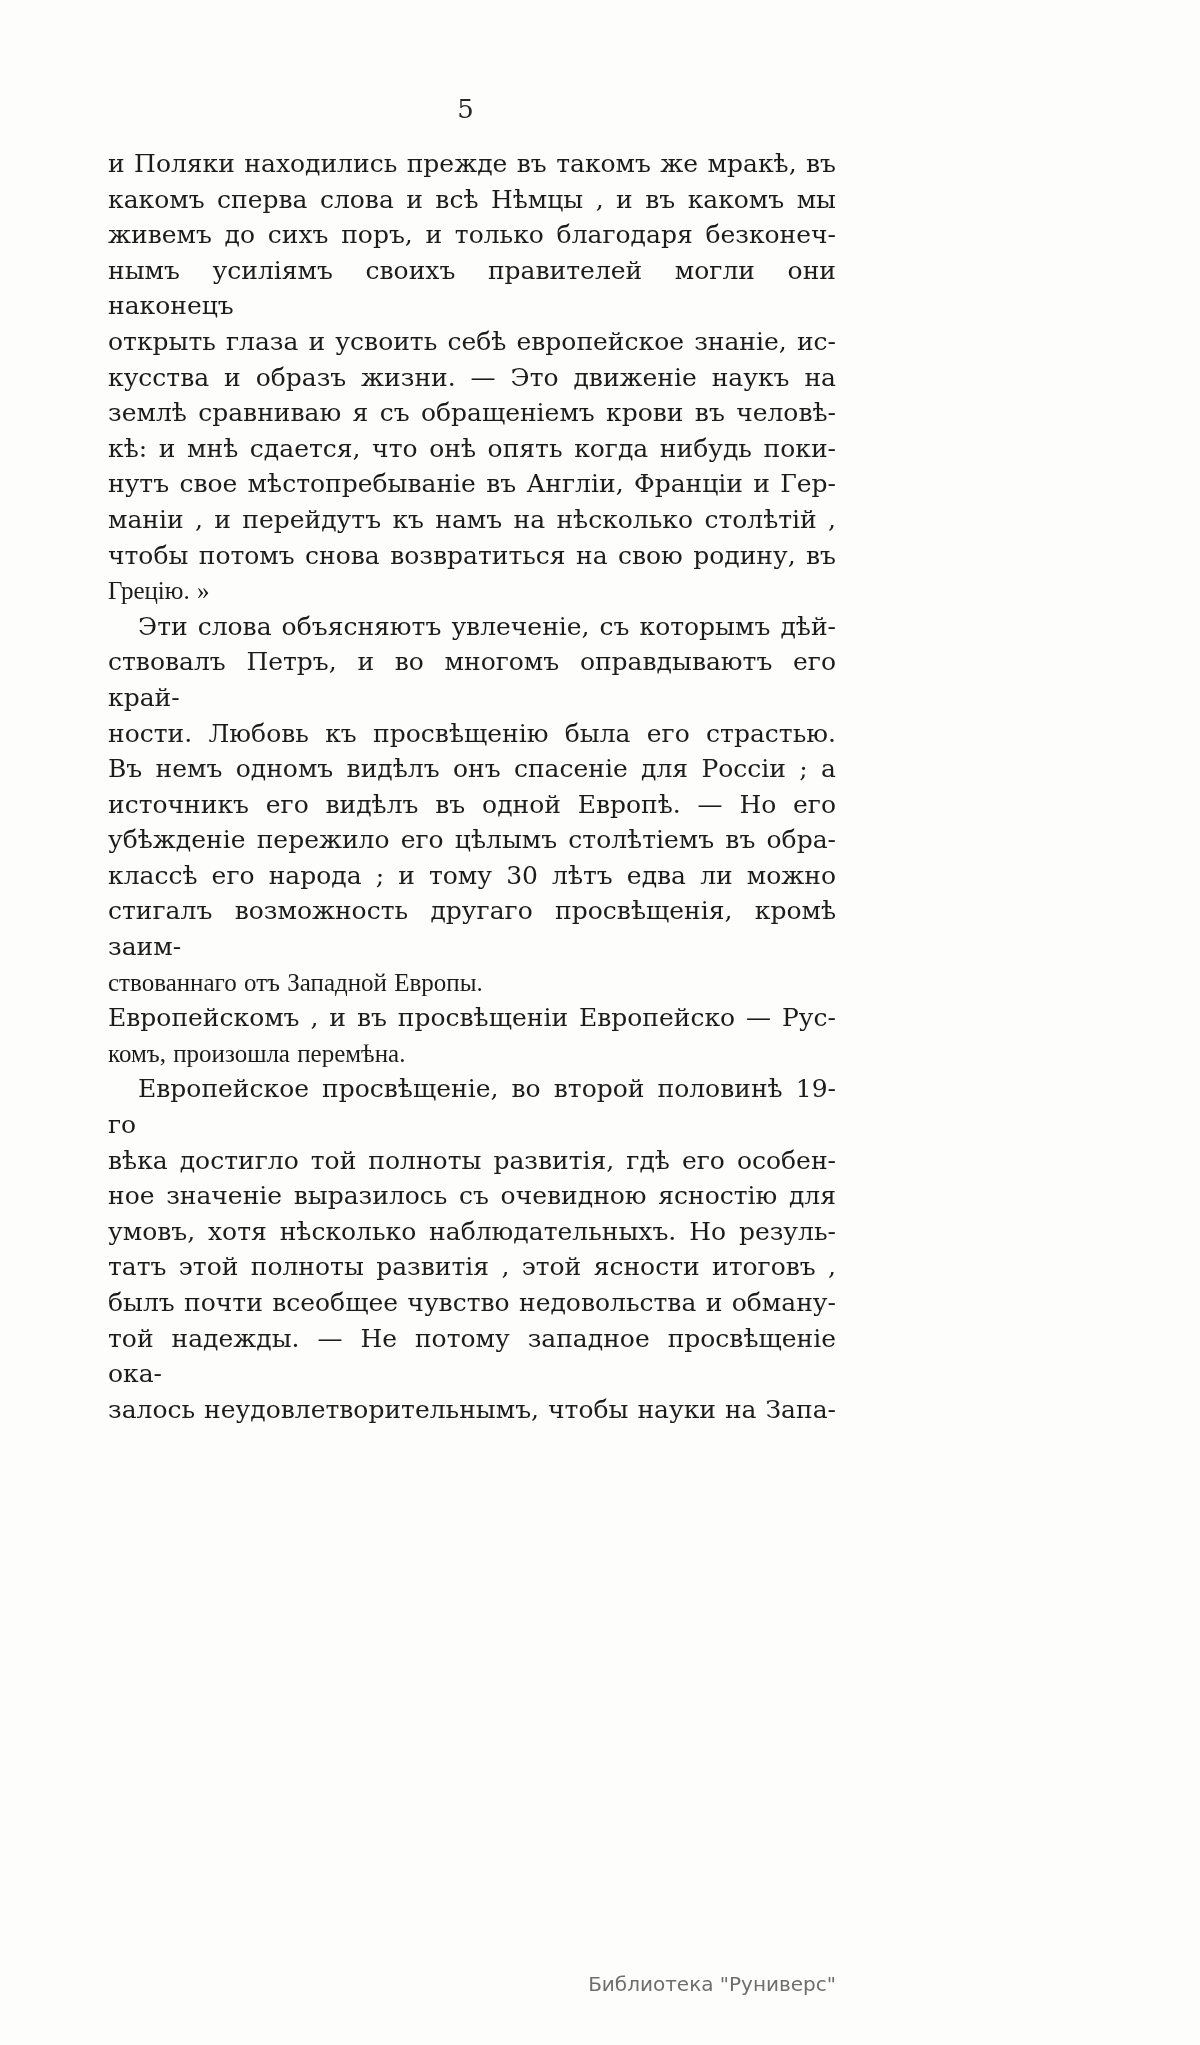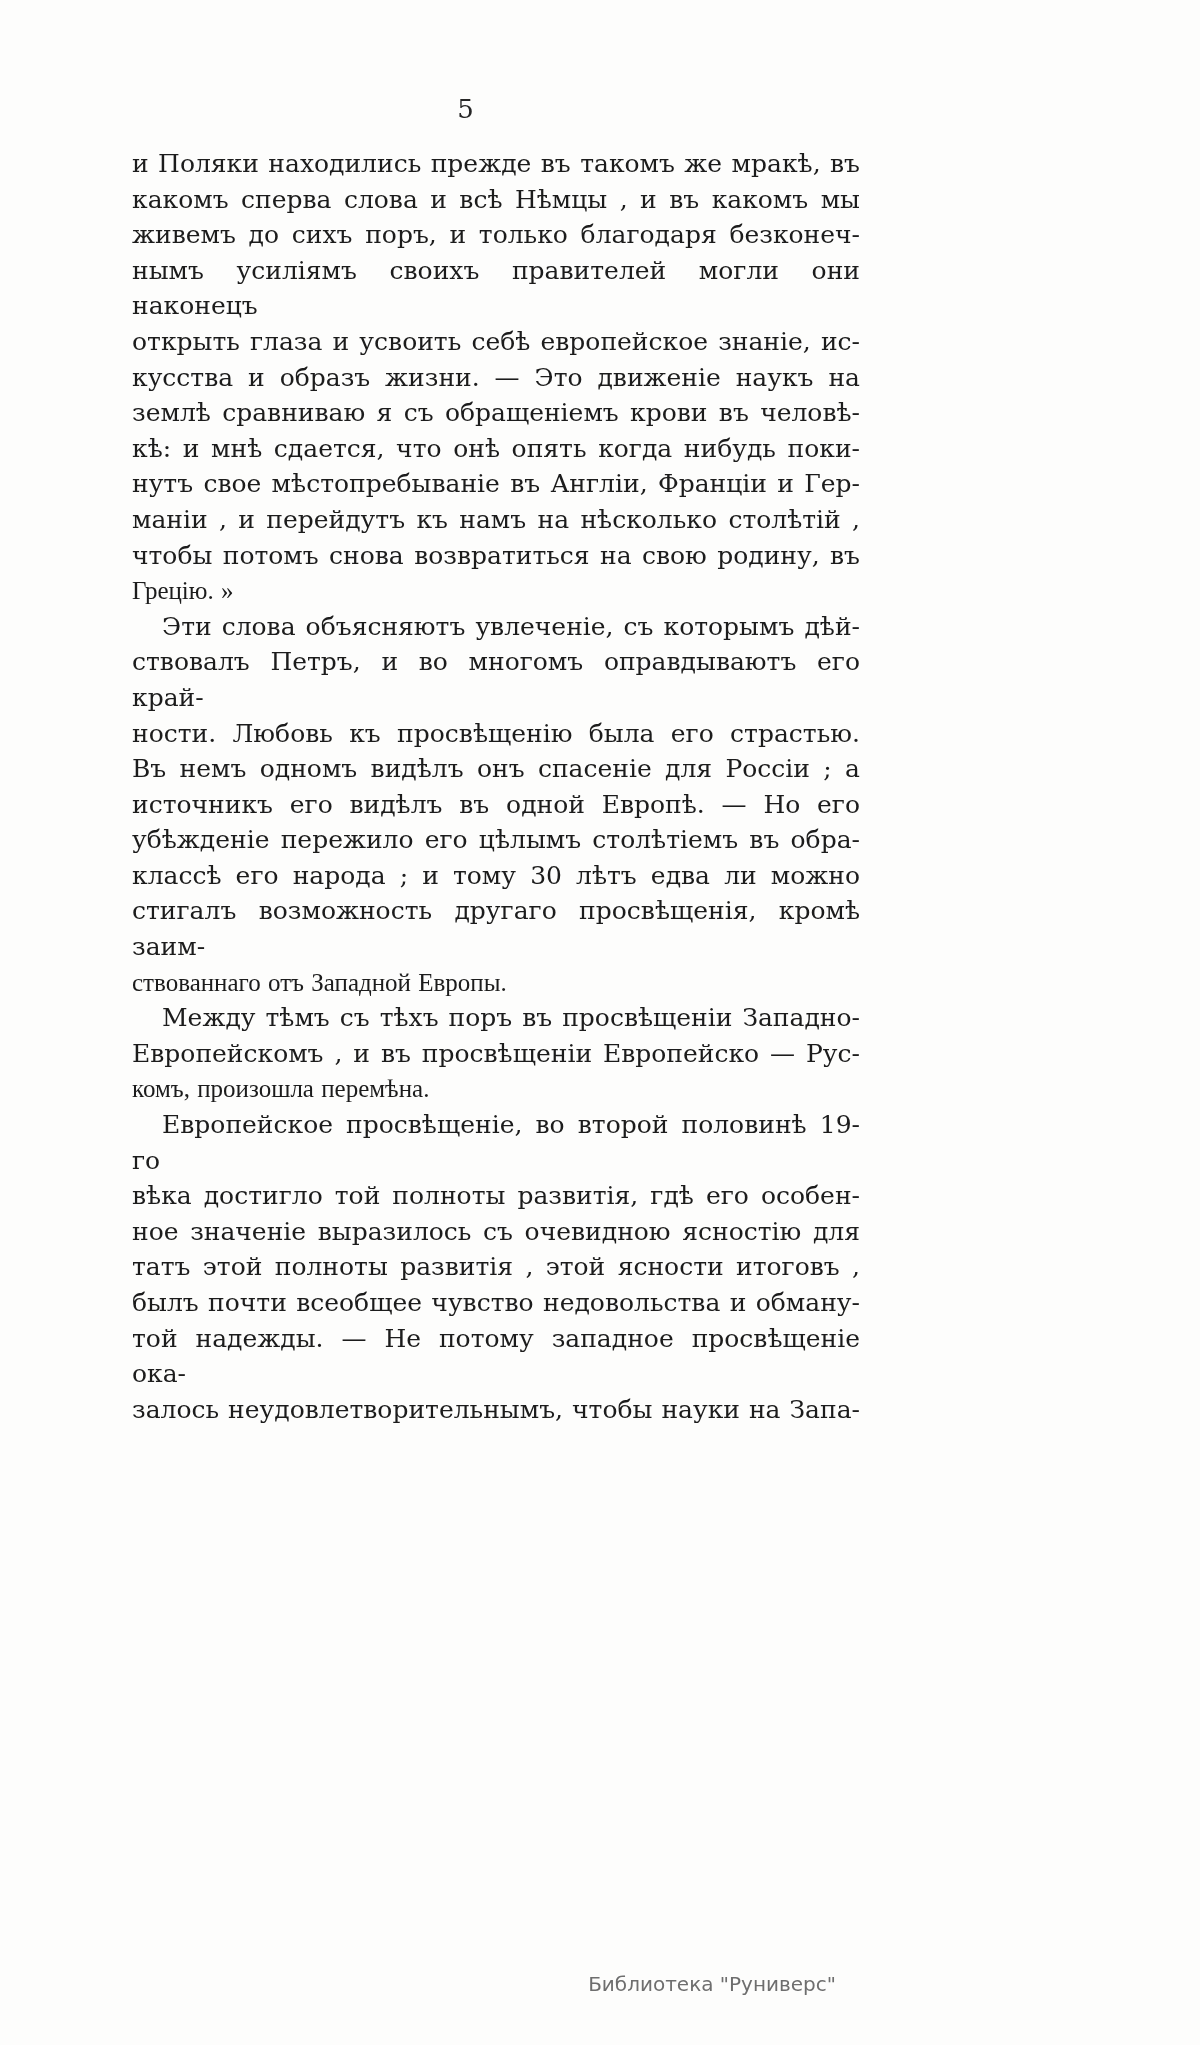--- a/index.html
+++ b/index.html
@@ -27,21 +27,20 @@
     color: #262626;
   }
   .textblock {
     position: absolute;
     top: 146px;
     left: 108px;
     width: 728px;
     font-size: 25px;
     line-height: 35.6px;
     color: #1c1c1c;
-    margin-left: 24px;
   }
   .ln {
     text-align: justify;
     text-align-last: justify;
     word-spacing: 1px;
     white-space: nowrap;
     white-space: normal;
   }
   .ln.end {
     text-align-last: left;
@@ -86,27 +85,27 @@
     <div class="ln indent">Эти слова объясняютъ увлеченіе, съ которымъ дѣй-</div>
     <div class="ln">ствовалъ Петръ, и во многомъ оправдываютъ его край-</div>
     <div class="ln">ности. Любовь къ просвѣщенію была его страстью.</div>
     <div class="ln">Въ немъ одномъ видѣлъ онъ спасеніе для Россіи ; а</div>
     <div class="ln">источникъ его видѣлъ въ одной Европѣ. — Но его</div>
     <div class="ln">убѣжденіе пережило его цѣлымъ столѣтіемъ въ обра-</div>
     <div class="ln">классѣ его народа ; и тому 30 лѣтъ едва ли можно</div>
     <div class="ln">стигалъ возможность другаго просвѣщенія, кромѣ заим-</div>
     <div class="ln end">ствованнаго отъ Западной Европы.</div>
 
-    <div class="ln indent">Между тѣмъ съ тѣхъ поръ въ просвѣщеніи Западно-</div>
     <div class="ln">Европейскомъ , и въ просвѣщеніи Европейско — Рус-</div>
     <div class="ln end">комъ, произошла перемѣна.</div>
 
     <div class="ln indent">Европейское просвѣщеніе, во второй половинѣ 19-го</div>
     <div class="ln">вѣка достигло той полноты развитія, гдѣ его особен-</div>
     <div class="ln">ное значеніе выразилось съ очевидною ясностію для</div>
+    <div class="ln">умовъ, хотя нѣсколько наблюдательныхъ. Но резуль-</div>
     <div class="ln">татъ этой полноты развитія , этой ясности итоговъ ,</div>
     <div class="ln">былъ почти всеобщее чувство недовольства и обману-</div>
     <div class="ln">той надежды. — Не потому западное просвѣщеніе ока-</div>
     <div class="ln">залось неудовлетворительнымъ, чтобы науки на Запа-</div>
 
   </div>
 
   <div class="footer">Библиотека "Руниверс"</div>
 
 </div>

